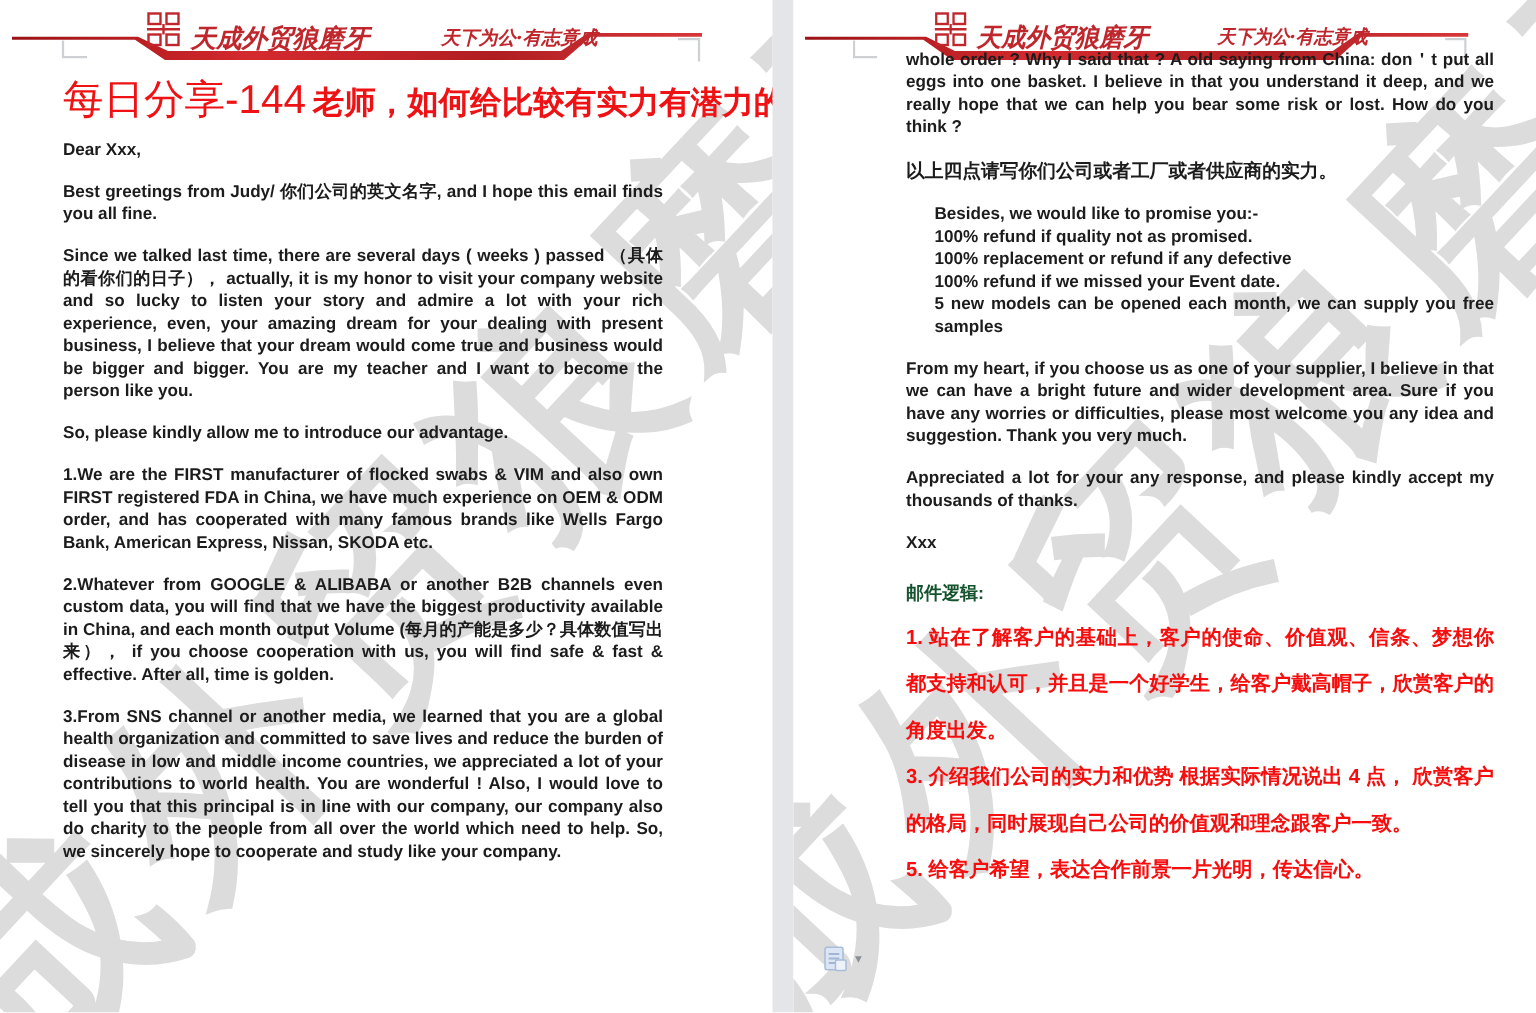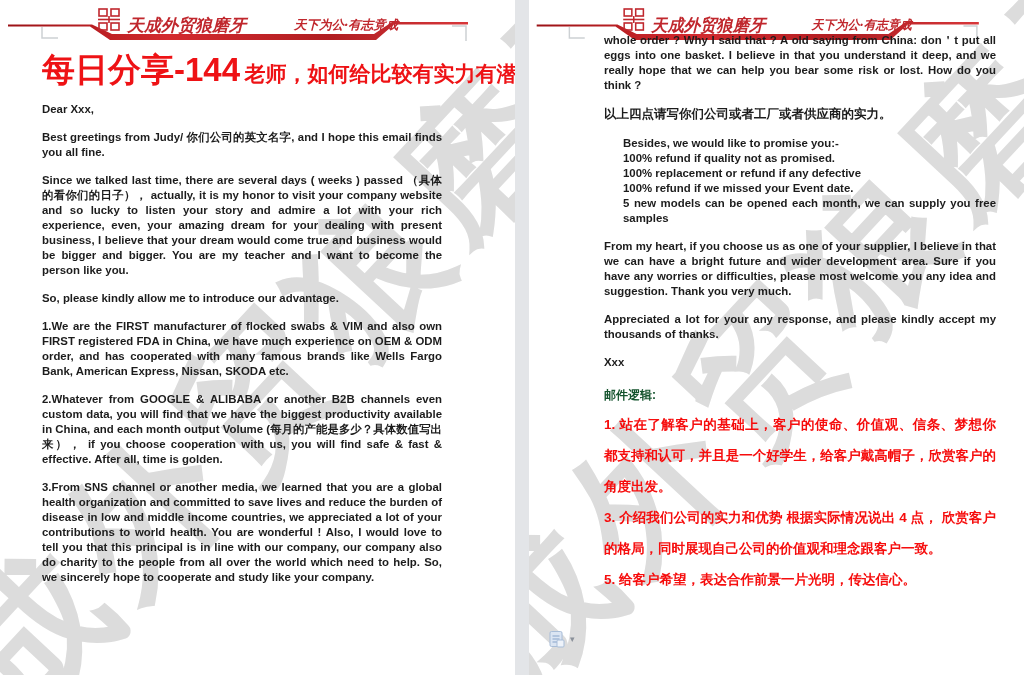--- a/index.html
+++ b/index.html
@@ -25,21 +25,21 @@
 
   
   .header-ribbon{position:absolute;left:0;top:0;z-index:2;}
 
   
   .content{position:absolute;z-index:3;}
   .page-left .content{left:42px;top:44px;width:400px;}
   .page-right .content{left:75px;top:33px;width:392px;}
 
   .title-line1{margin:4px 0 9px 0;white-space:nowrap;}
-  .title-main{color:#ee1215;font-weight:bold;font-size:33px;vertical-align:baseline;}
+  .title-main{color:#ee1215;font-weight:normal;font-size:27px;vertical-align:baseline;}
   .title-sub{color:#ee1215;font-weight:bold;font-size:21px;}
   .title-line2{margin:0 0 17px 0;}
 
   p.body{
     font-size:11.4px;font-weight:bold;color:#1c1c1c;
     line-height:15px;text-align:justify;margin:0 0 13px 0;
   }
   p.body.tight{margin:0;padding-left:19px;}
   p.body.cn{font-size:12.5px;line-height:17px;}
   .block-gap{height:13px;}

